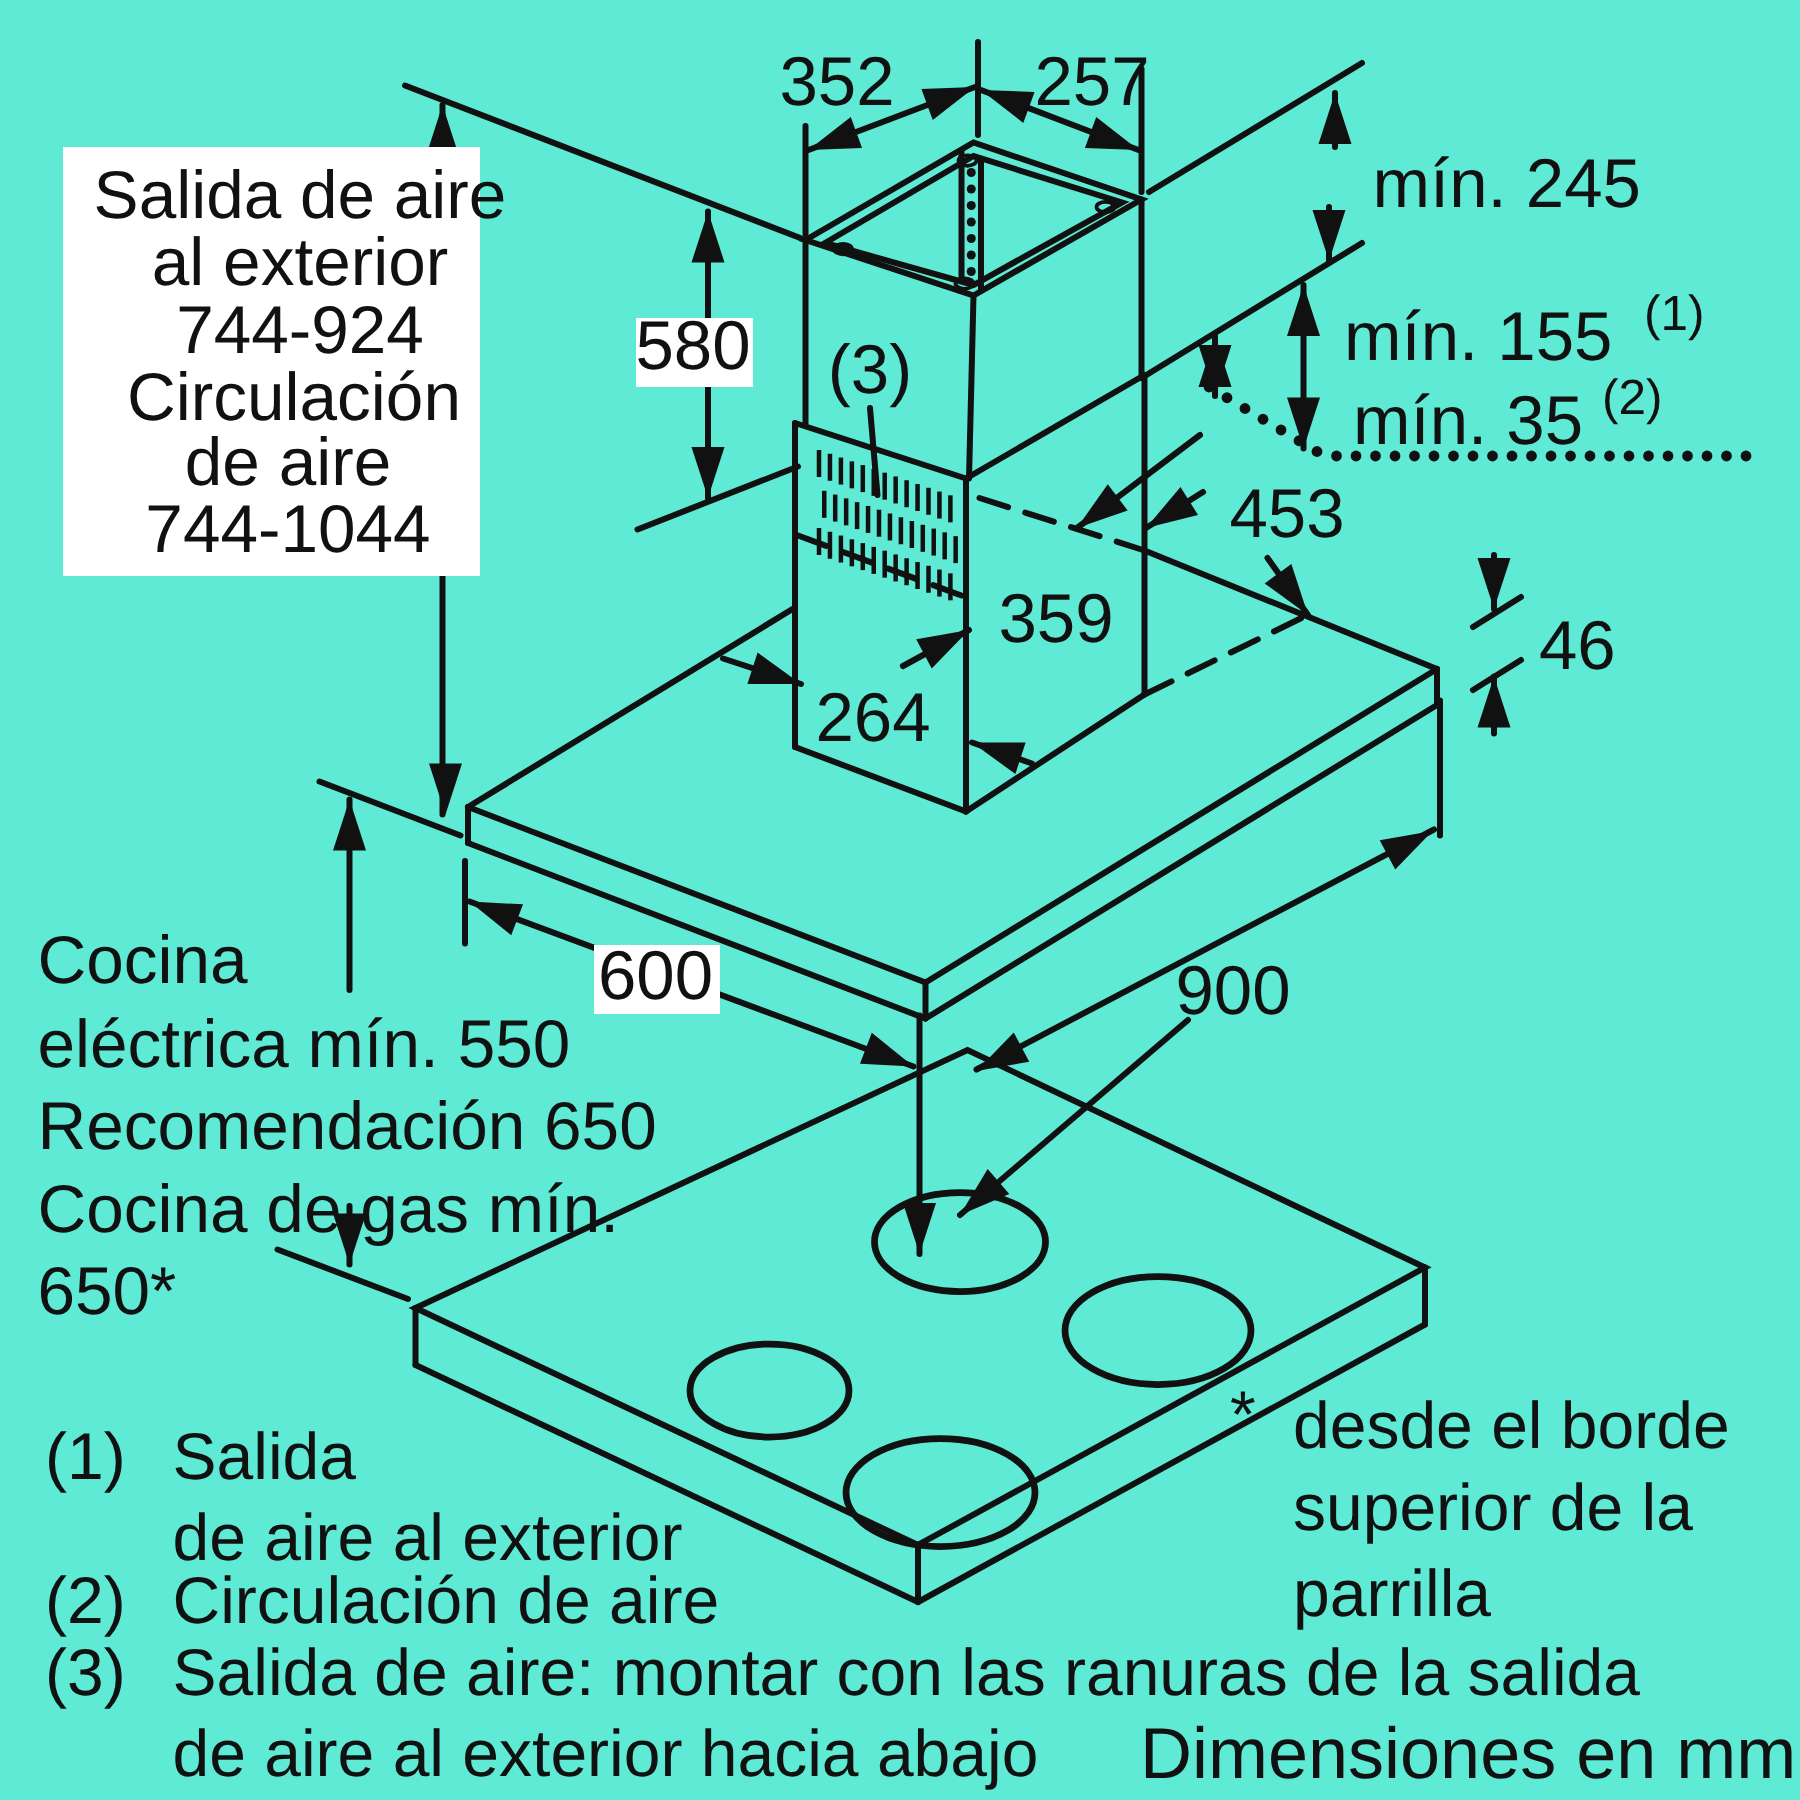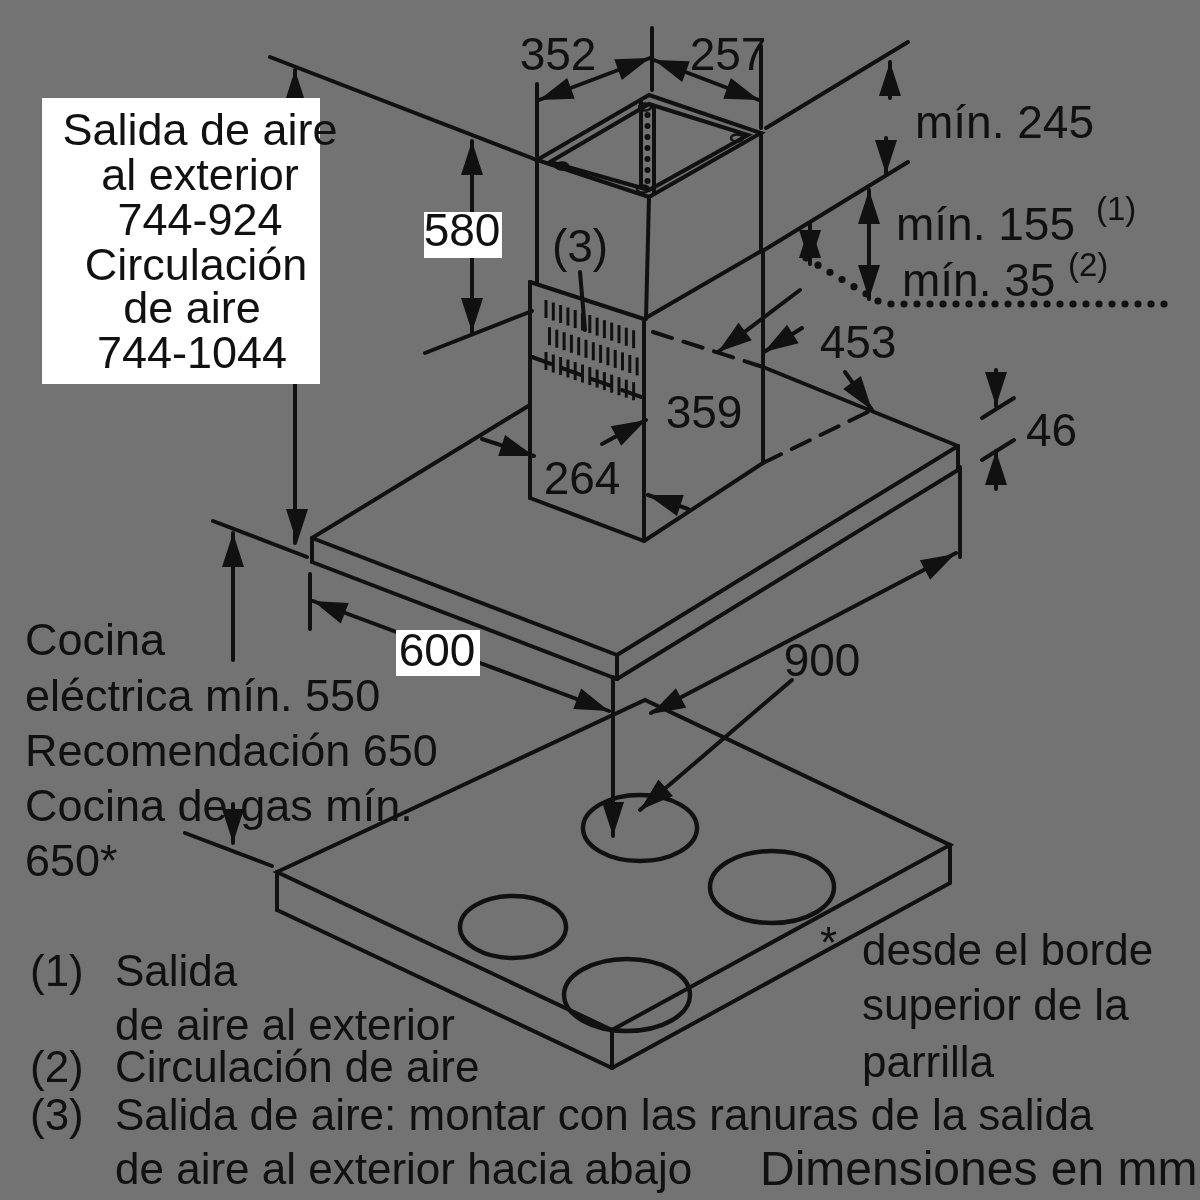--- a/index.html
+++ b/index.html
@@ -1,16 +1,16 @@
 <!DOCTYPE html>
 <html><head>
 <meta charset="utf-8">
 <style>
   html,body{margin:0;padding:0;background:#ffffff;}
-  .stage{width:1200px;height:1200px;position:relative;background:#737373;overflow:hidden;}
+  .stage{width:1200px;height:1200px;position:relative;background:#5eead4;overflow:hidden;}
   svg{display:block;}
   text{font-family:"Liberation Sans","DejaVu Sans",sans-serif;fill:#111;}
   .num{font-size:46px;}
   .body{font-size:45px;}
   .note{font-size:44px;}
   .sup{font-size:33px;}
   .footer{font-size:48px;}
 </style>
 </head>
 <body>

